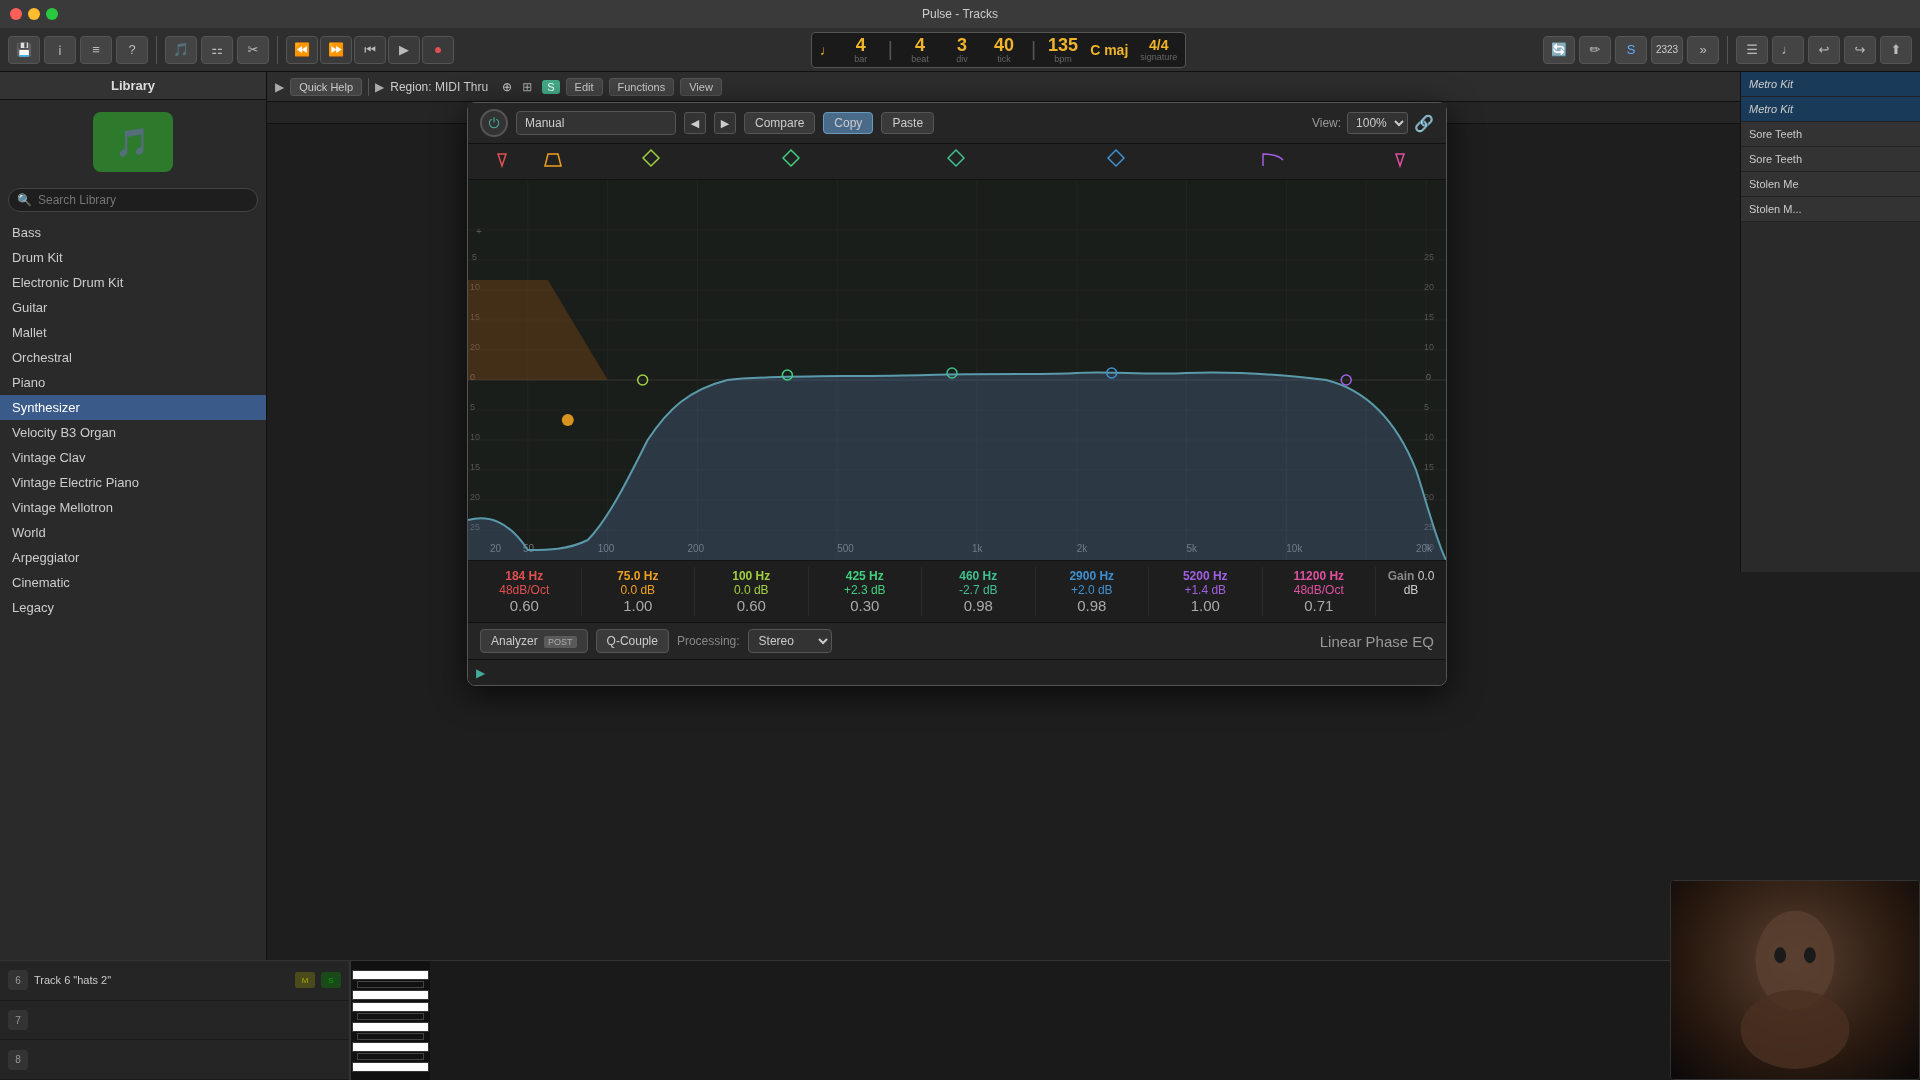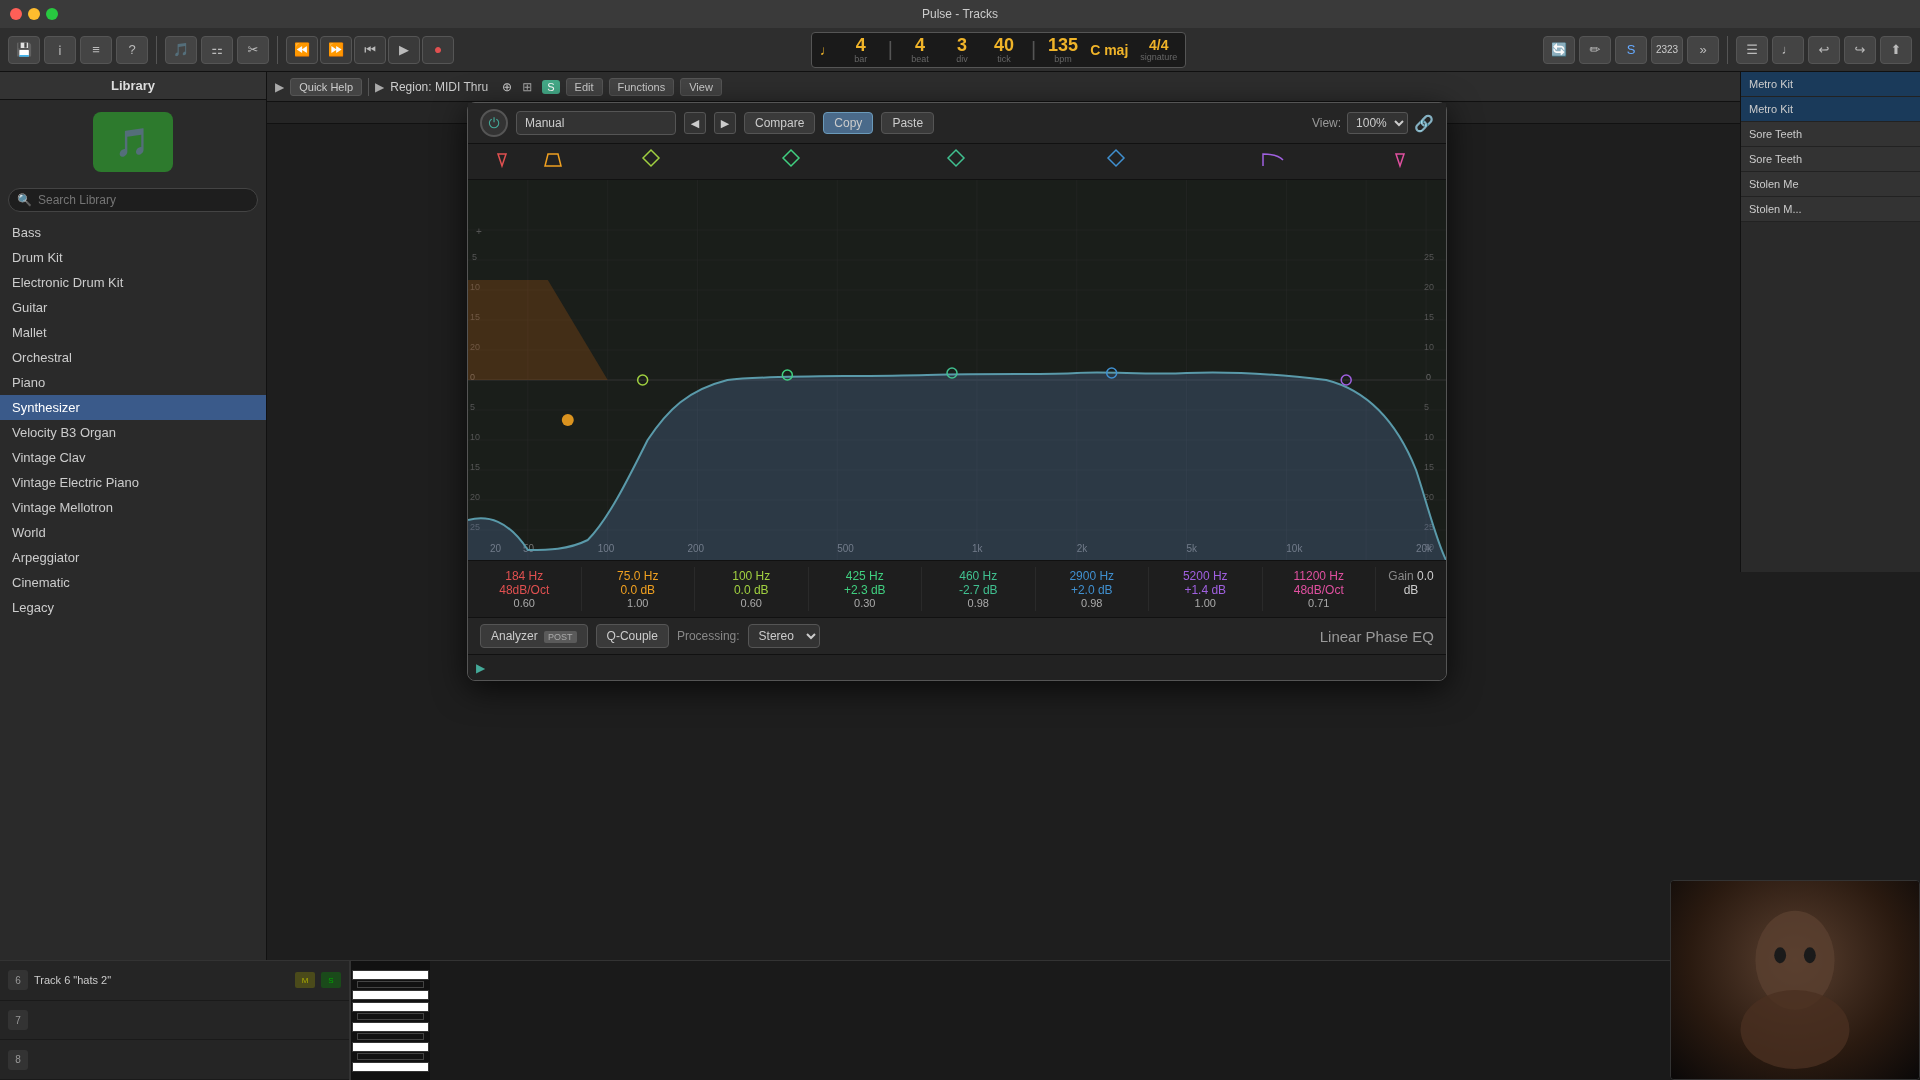--- a/index.html
+++ b/index.html
@@ -342,23 +342,23 @@
     }
     .band-col {
       flex: 1;
       display: flex;
       flex-direction: column;
       align-items: center;
       border-right: 1px solid #2a2a2a;
       padding: 2px 4px;
     }
     .band-col:last-child { border-right: none; }
-    .band-freq { font-size: 12px; font-weight: normal; }
+    .band-freq { font-size: 12px; font-weight: bold; }
     .band-db { font-size: 12px; }
-    .band-q { font-size: 11px; color: #aaa; }
+    .band-q { font-size: 15px; color: #aaa; }
 
     
     #eq-bottom {
       background: #252525;
       padding: 6px 12px;
       display: flex;
       align-items: center;
       gap: 8px;
       border-top: 1px solid #111;
     }
@@ -387,21 +387,21 @@
       padding: 4px 10px;
       font-size: 12px;
       cursor: pointer;
     }
     .processing-label { color: #888; font-size: 12px; }
     .processing-select {
       background: #333;
       border: 1px solid #555;
       border-radius: 4px;
       color: #ccc;
-      padding: 3px 8px 3px 6px;
+      padding: 3px 20px 3px 6px;
       font-size: 12px;
     }
     #eq-plugin-name {
       margin-left: auto;
       color: #999;
       font-size: 15px;
       font-weight: 300;
     }
 
     
@@ -419,21 +419,21 @@
       background: #333;
       border-bottom: 1px solid #222;
       padding: 6px 8px;
       color: #ccc;
       font-size: 11px;
       cursor: pointer;
       white-space: nowrap;
       overflow: hidden;
       text-overflow: ellipsis;
     }
-    .rp-item.blue-bg { background: #1a3a5a; }
+    .rp-item.blue-bg { background: #1a3a5a; font-style: italic; }
 
     
     #bottom-tracks {
       position: absolute;
       bottom: 0;
       left: 0;
       right: 0;
       height: 120px;
       background: #1a1a1a;
       border-top: 1px solid #333;

